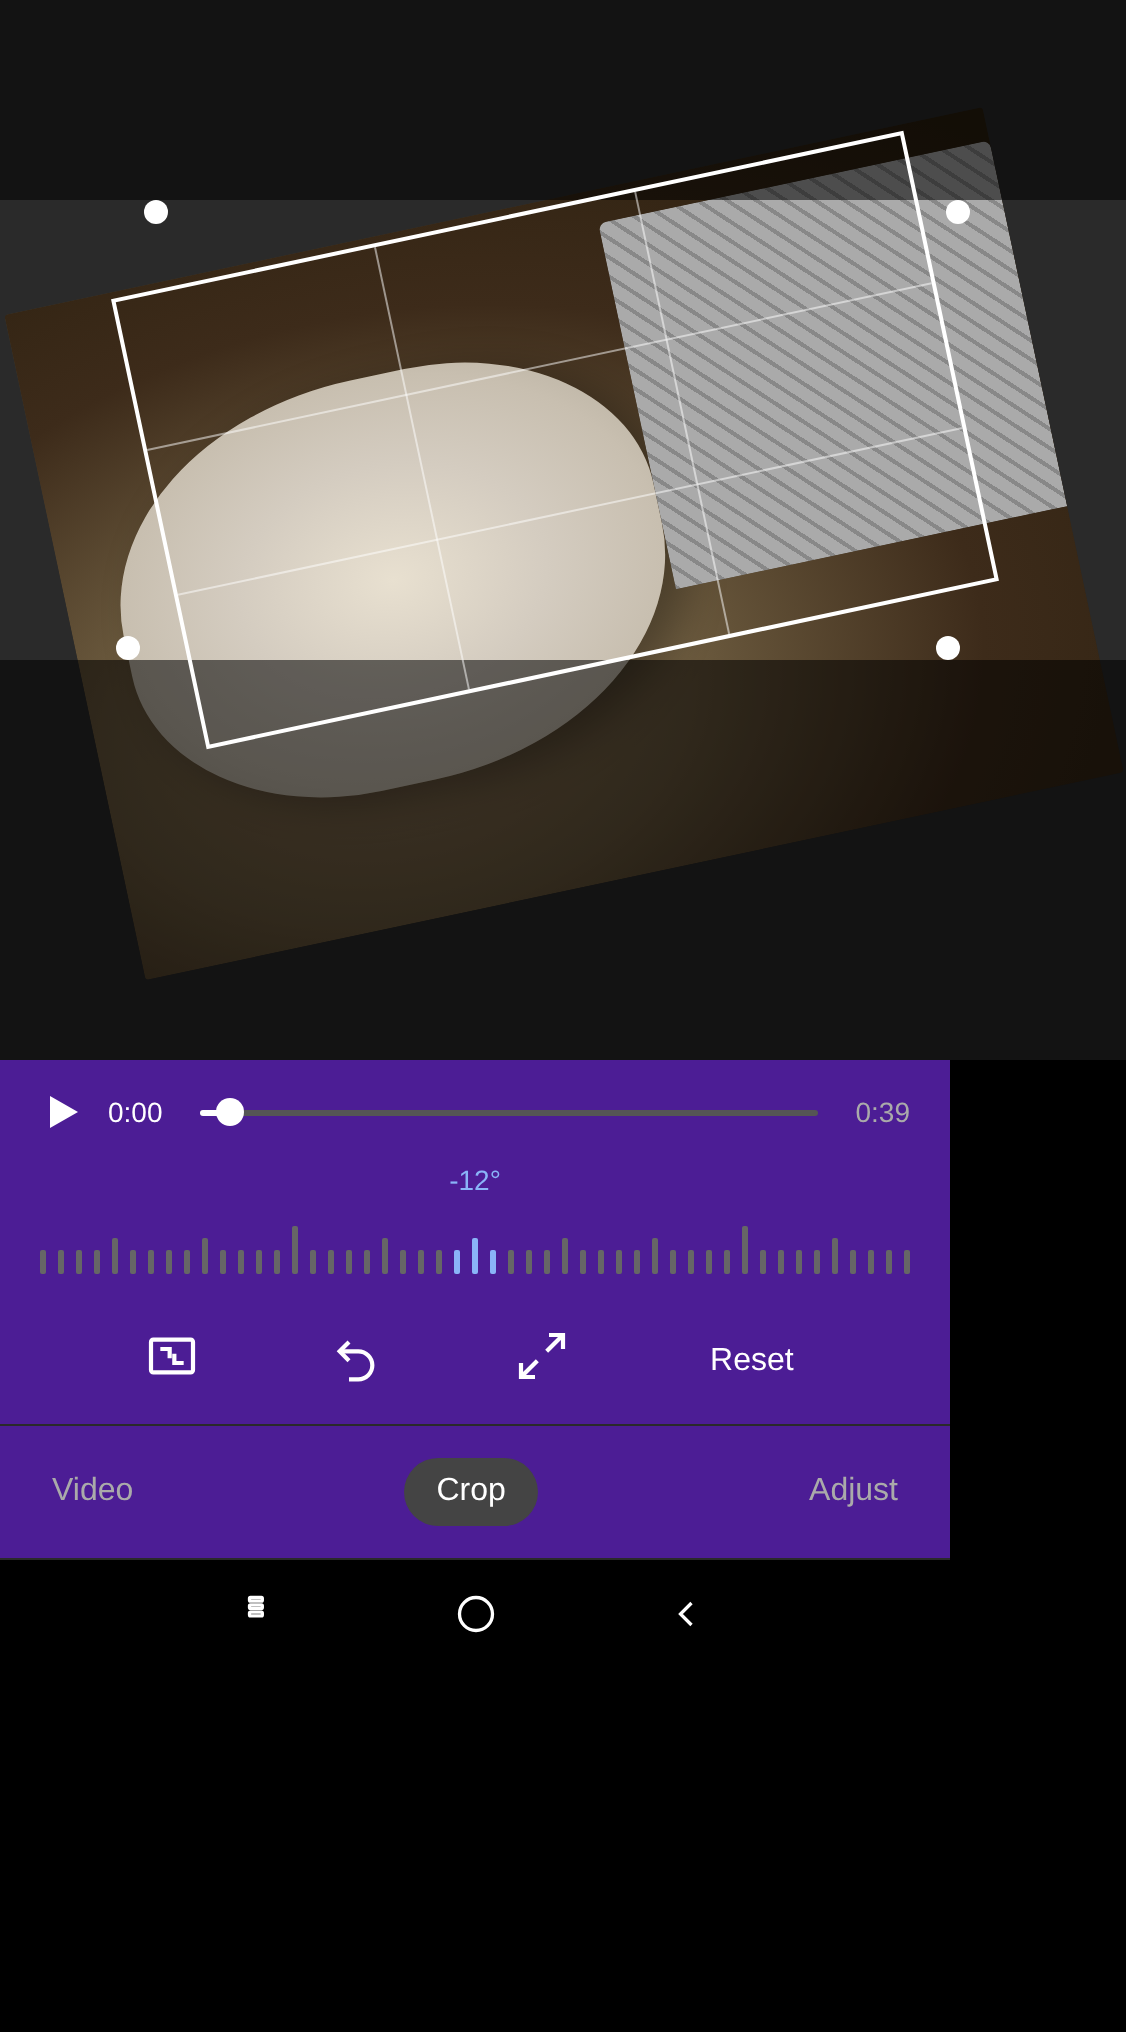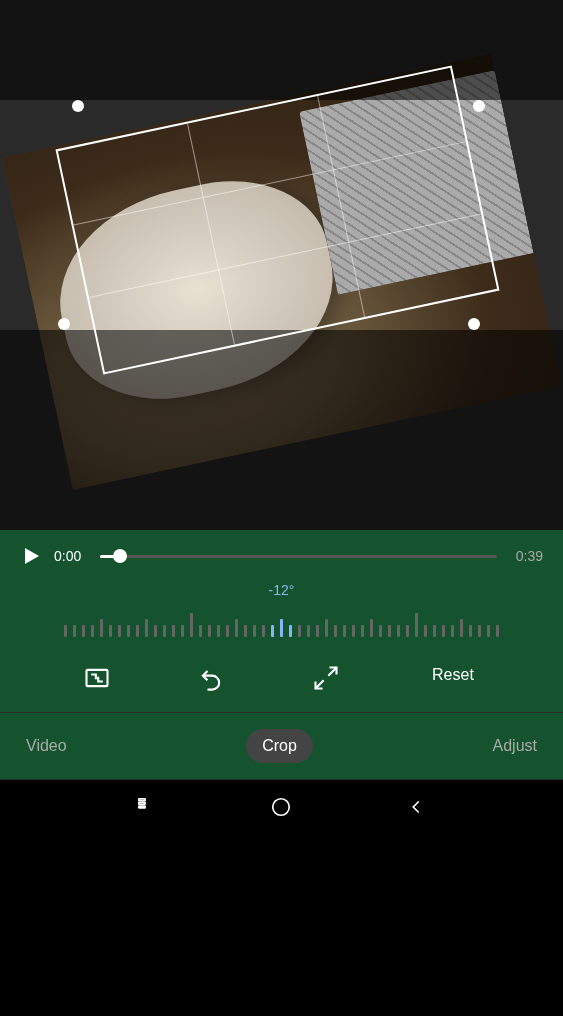--- a/index.html
+++ b/index.html
@@ -126,22 +126,22 @@
     .crop-overlay-bottom {
       position: absolute;
       bottom: 0; left: 0; right: 0;
       height: 200px;
       background: rgba(0,0,0,0.55);
       z-index: 9;
     }
 
     
     #controls-area {
-      width: 563px;
-      background: #14532d;
+      width: 475px;
+      background: #4c1d95;
       padding: 0;
     }
 
     
     .playback-bar {
       display: flex;
       align-items: center;
       padding: 14px 20px 6px 20px;
       gap: 10px;
     }
@@ -242,21 +242,21 @@
     }
 
     .tick.small { height: 12px; }
     .tick.medium { height: 18px; }
     .tick.large { height: 24px; }
     .tick.active { background: #8ab4f8; }
 
     
     .tools-row {
       display: flex;
-      align-items: flex-start;
+      align-items: flex-end;
       justify-content: space-around;
       padding: 14px 40px 14px 40px;
       border-bottom: 1px solid #2a2a2a;
     }
 
     .tool-icon {
       width: 40px;
       height: 40px;
       display: flex;
       align-items: center;

